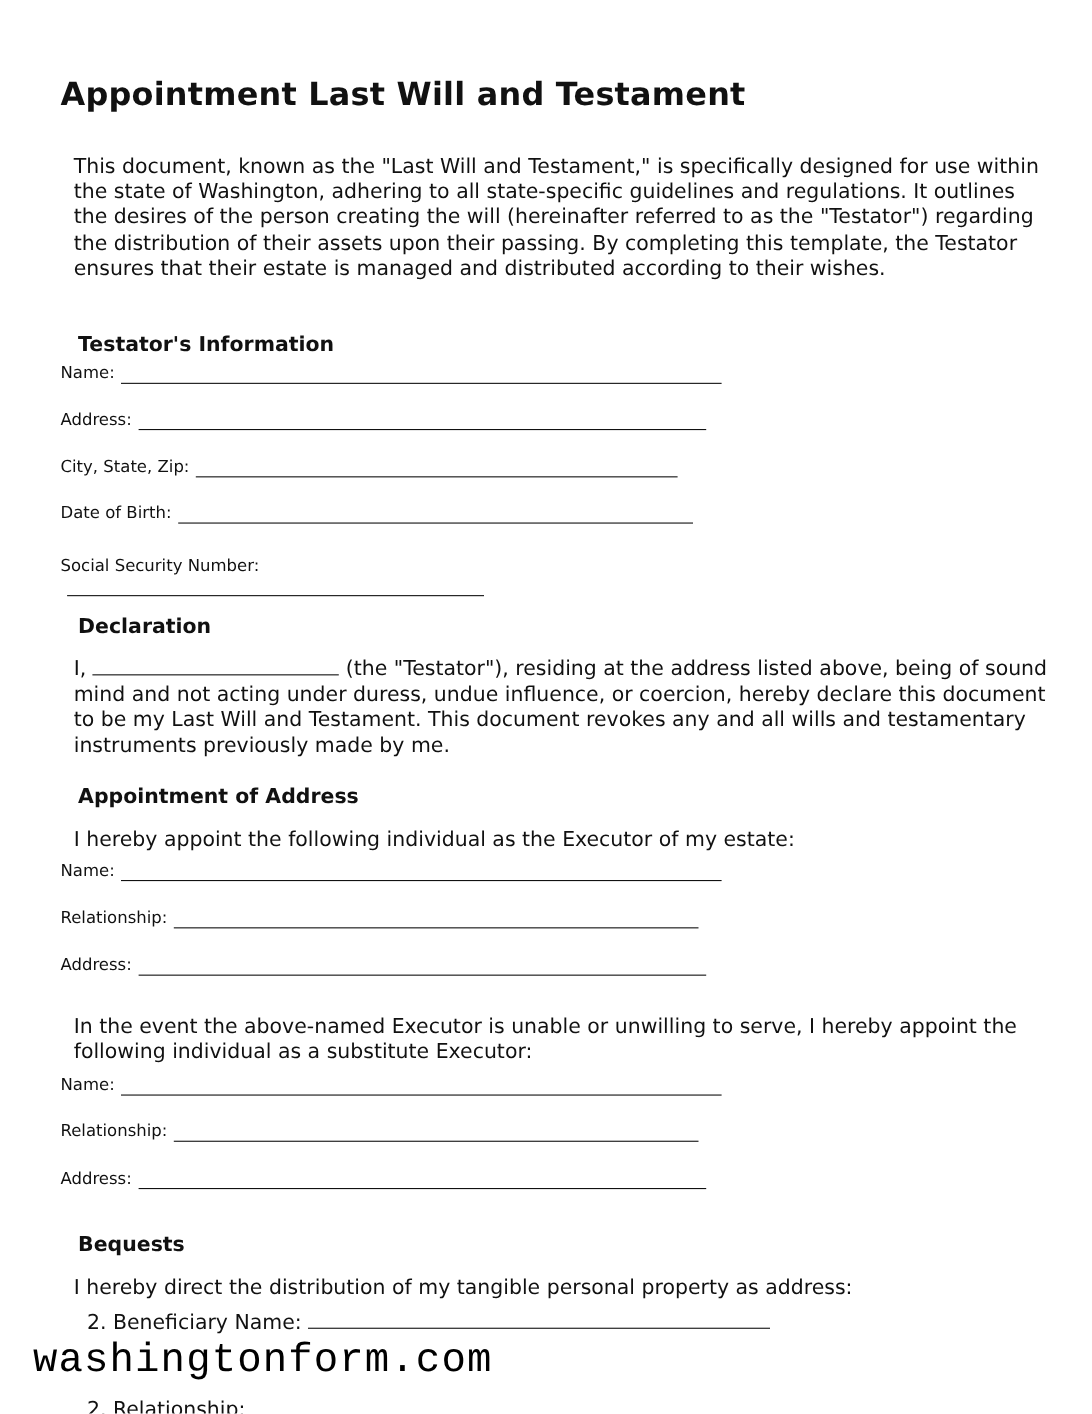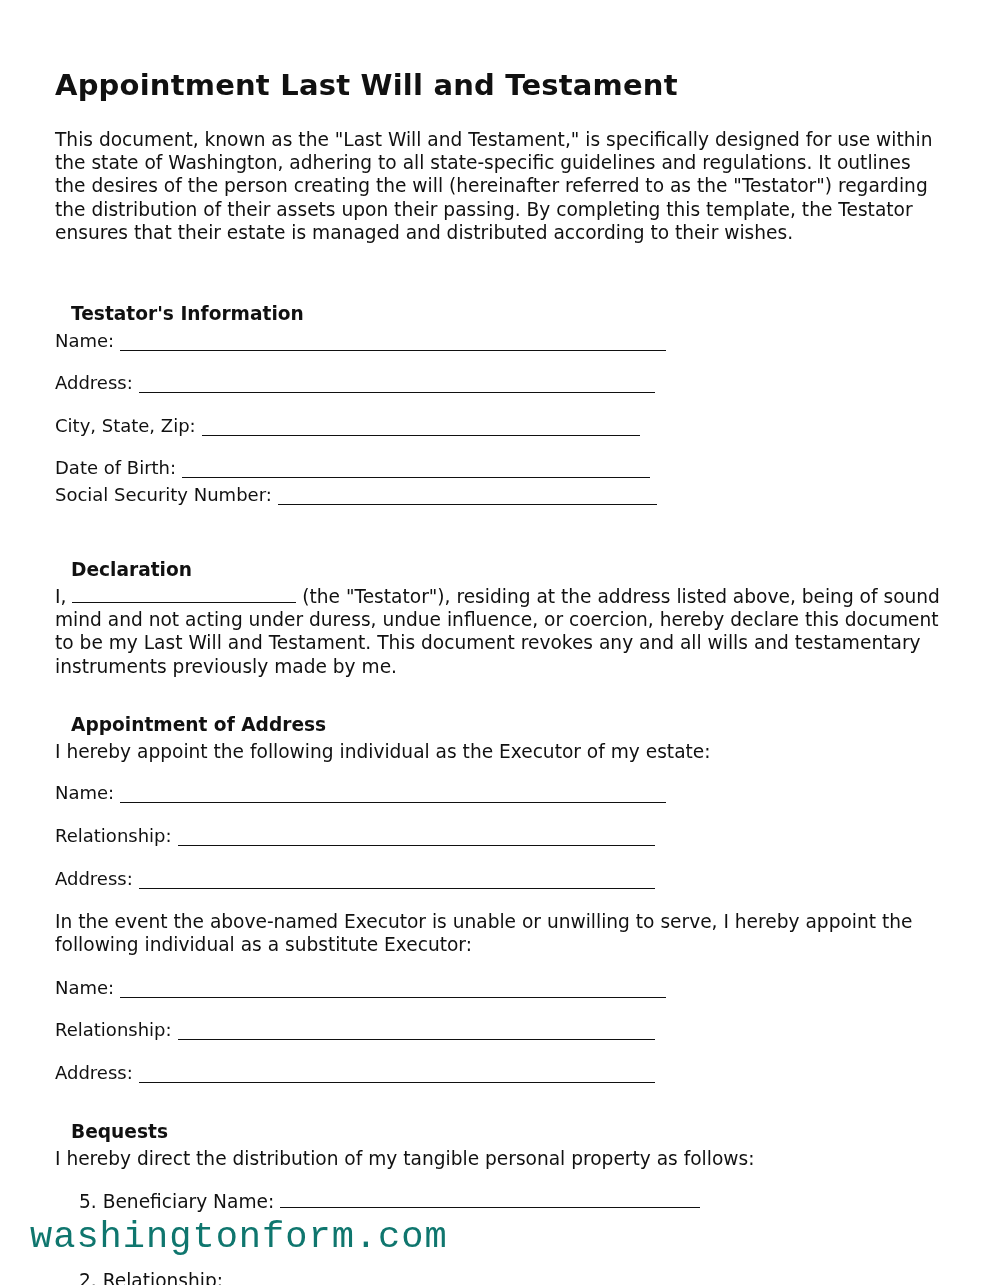--- a/index.html
+++ b/index.html
@@ -6,40 +6,40 @@
   body {
     width: 993px; height: 1285px; overflow: hidden; position: relative;
     font-family: "DejaVu Sans", sans-serif; color: #111111;
   }
   .page { position: absolute; left: 55px; top: 0; width: 890px; }
   .title {
     position: absolute; left: 0; top: 68px; margin: 0;
     font-size: 29px; font-weight: bold; letter-spacing: 0.2px; white-space: nowrap;
   }
   .para {
-    position: absolute; left: 0; margin: 0; font-size: 18.6px; line-height: 23.2px;
+    position: absolute; left: 0; margin: 12px; font-size: 18.6px; line-height: 23.2px;
     width: 890px;
   }
   .heading {
     position: absolute; left: 0; margin: 16px; font-size: 18.6px; font-weight: bold; white-space: nowrap;
   }
   .field {
-    position: absolute; left: 0; font-size: 18px; white-space: nowrap; display: flex; align-items: flex-end;
+    position: absolute; left: 0; font-size: 15px; white-space: nowrap; display: flex; align-items: flex-start;
   }
   .field .line {
     display: inline-block; border-bottom: 1.3px solid #111; height: 18px; margin-left: 6px;
   }
   .blank-inline {
     display: inline-block; border-bottom: 1.3px solid #111; width: 224px; height: 16px; vertical-align: baseline;
   }
   .list-item { position: absolute; left: 24px; font-size: 18.6px; white-space: nowrap; display: flex; align-items: baseline; }
   .list-item .line { display: inline-block; border-bottom: 1.3px solid #111; height: 18px; margin-left: 6px; }
   .watermark {
     position: absolute; left: 30px; top: 1216px; font-family: "Liberation Mono", "DejaVu Sans Mono", monospace;
-    font-size: 37px; color: #0f766e; letter-spacing: 1px; white-space: nowrap;
+    font-size: 37px; color: #000000; letter-spacing: 1px; white-space: nowrap;
   }
 </style>
 </head>
 <body>
 
 <div class="page">
   <h1 class="title">Appointment Last Will and Testament</h1>
 
   <p class="para" style="top:128px;">This document, known as the "Last Will and Testament," is specifically designed for use within the state of Washington, adhering to all state-specific guidelines and regulations. It outlines the desires of the person creating the will (hereinafter referred to as the "Testator") regarding the distribution of their assets upon their passing. By completing this template, the Testator ensures that their estate is managed and distributed according to their wishes.</p>
 
@@ -54,21 +54,21 @@
     <span class="line" style="width:516px;"></span>
   </div>
   <div class="field" style="top:415px;">
     <span>City, State, Zip:</span>
     <span class="line" style="width:438px;"></span>
   </div>
   <div class="field" style="top:457px;">
     <span>Date of Birth:</span>
     <span class="line" style="width:468px;"></span>
   </div>
-  <div class="field" style="top:484px;">
+  <div class="field" style="top:505px;flex-direction:column;">
     <span>Social Security Number:</span>
     <span class="line" style="width:379px;"></span>
   </div>
 
   <h2 class="heading" style="top:543px;">Declaration</h2>
 
   <p class="para" style="top:585px;">
     <span>I,</span>
     <span class="blank-inline"></span>
     <span>(the "Testator"), residing at the address listed above, being of sound mind and not acting under duress, undue influence, or coercion, hereby declare this document to be my Last Will and Testament. This document revokes any and all wills and testamentary instruments previously made by me.</span>
@@ -101,24 +101,24 @@
     <span>Relationship:</span>
     <span class="line" style="width:477px;"></span>
   </div>
   <div class="field" style="top:1062px;">
     <span>Address:</span>
     <span class="line" style="width:516px;"></span>
   </div>
 
   <h2 class="heading" style="top:1105px;text-align:right;">Bequests</h2>
 
-  <p class="para" style="top:1147px;">I hereby direct the distribution of my tangible personal property as follows:</p>
+  <p class="para" style="top:1147px;">I hereby direct the distribution of my tangible personal property as address:</p>
 
   <div class="list-item" style="top:1189px;">
-    <span>5. Beneficiary Name:</span>
+    <span>2. Beneficiary Name:</span>
     <span class="line" style="width:420px;"></span>
   </div>
   <div class="list-item" style="top:1268px;">
     <span>2. Relationship:</span>
     <span class="line" style="width:460px;"></span>
   </div>
 </div>
 
 <div class="watermark">washingtonform.com</div>
 

